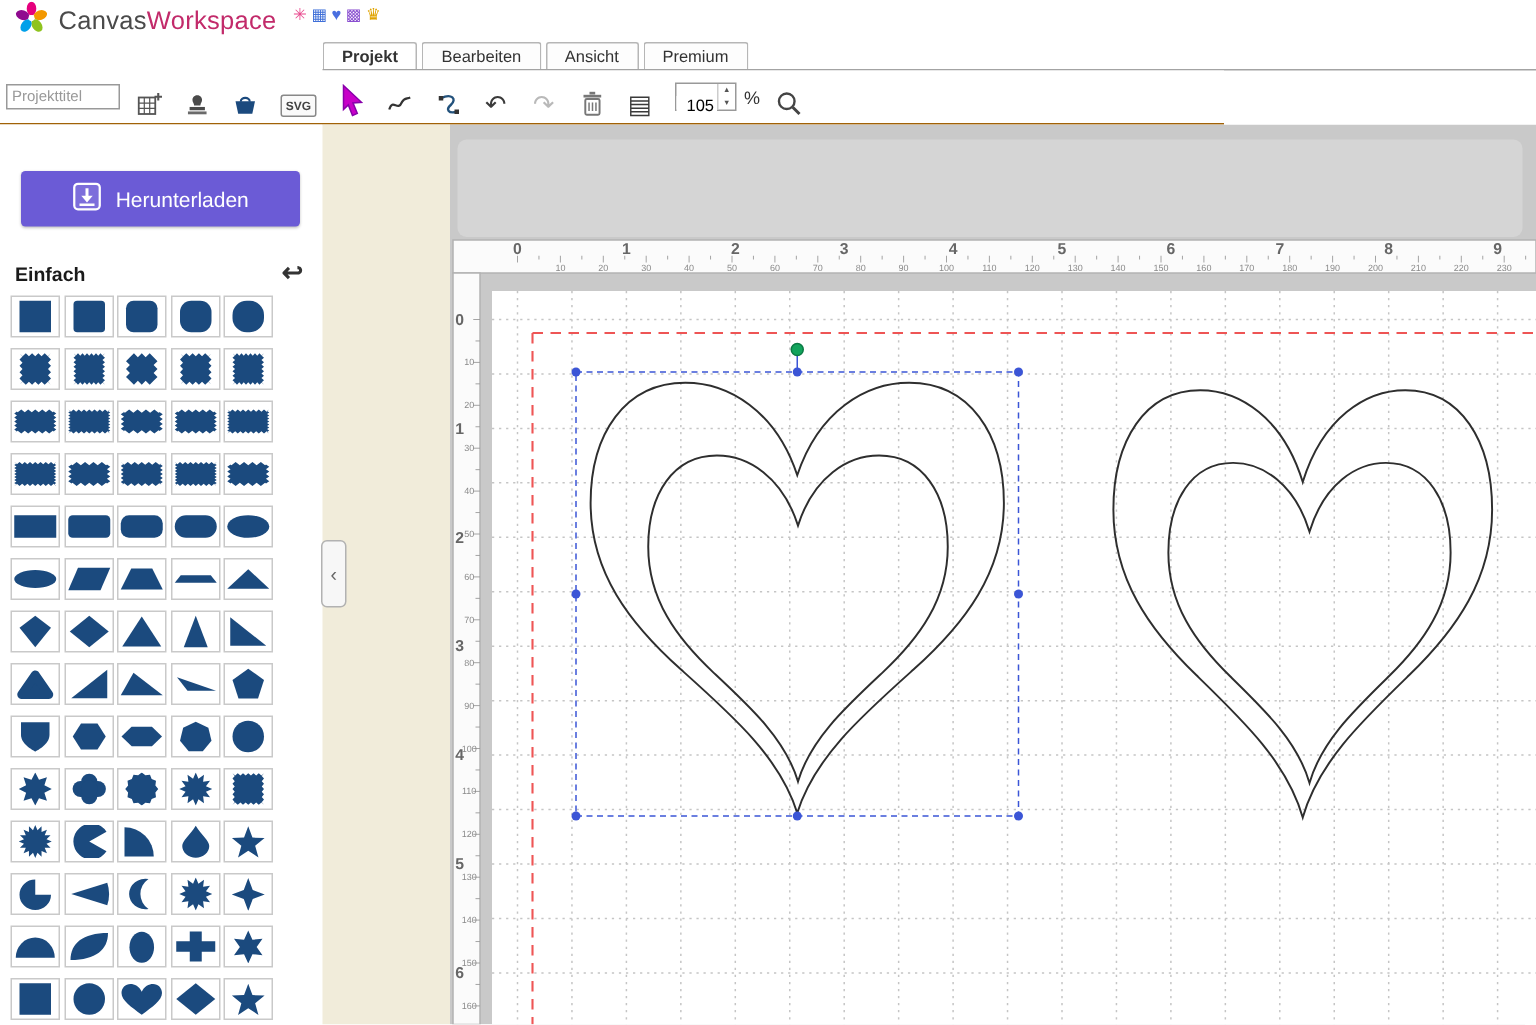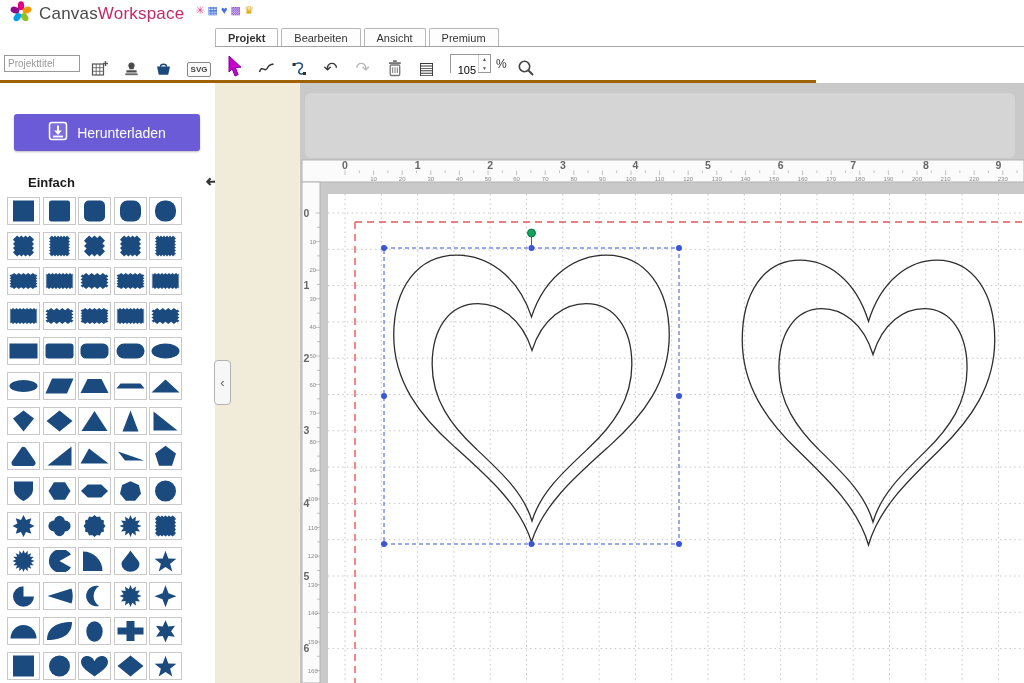--- a/index.html
+++ b/index.html
@@ -17,42 +17,42 @@
   .deco { display:flex; gap:3px; font-size:11px; line-height:11px; margin-left:4px; margin-top:-8px; }
   
   .tabbar { position:absolute; left:215px; top:28px; width:809px; height:19px;
     border-bottom:1px solid #a3a3a3; display:flex; gap:3px; align-items:flex-end; background:#fff; }
   .tab { height:18px; padding:0 12px; border:1px solid #b6b6b6; border-bottom:none;
     background:#fdfdfd; font-size:11px; color:#333; display:flex; align-items:center;
     border-radius:2px 2px 0 0; cursor:pointer; }
   .tab.active { background:#fff; font-weight:bold; }
   
   .toolbar { position:absolute; left:0; top:47px; width:816px; height:36px; background:#fff;
-    border-bottom:3px solid #a16207; display:flex; align-items:center; padding-left:4px; gap:7px; }
+    border-bottom:1px solid #a16207; display:flex; align-items:center; padding-left:4px; gap:7px; }
   .tool-input { width:76px; height:17px; border:1px solid #999; font-size:10px; padding:1px 3px;
     font-family:"Liberation Sans", sans-serif; }
   .tool-input::placeholder { color:#999; }
   .tbtn { width:25px; height:26px; display:flex; align-items:flex-end; justify-content:center; cursor:pointer; }
   .tbtn.glyph { font-size:17px; color:#3a3a3a; line-height:17px; }
   .tbtn.glyph.disabled { color:#b9b9b9; }
   .svg-badge { border:1px solid #888; border-radius:2px; font-size:8px; font-weight:bold;
     color:#444; padding:2px 3px; background:#fafafa; }
   .zoom-wrap { display:flex; align-items:center; border:1px solid #999; height:19px; background:#fff; margin-left:4px; }
   .zoom { width:27px; border:none; outline:none; font-size:11px; text-align:right; padding-right:2px;
     font-family:"Liberation Sans", sans-serif;margin-top:12px; }
   .spin { display:flex; flex-direction:column; border-left:1px solid #ccc; }
   .spin span { height:8.5px; width:11px; font-size:5px; color:#555; display:flex;
     align-items:center; justify-content:center; cursor:pointer; }
   .pct { font-size:12px; color:#333; margin-left:-2px; }
   
   .sidebar { position:absolute; left:0; top:83px; width:215px; height:600px; background:#fff; overflow:hidden; }
   .download-btn { position:absolute; left:14px; top:31px; width:186px; height:37px;
     background:#6b5bd6; border-radius:3px; color:#fff; display:flex; align-items:center;
     justify-content:center; gap:9px; font-size:14px; cursor:pointer; box-shadow:0 1px 2px rgba(0,0,0,.25);text-align:center; }
-  .einfach-row { position:absolute; left:28px; top:91px; width:192px; display:flex;
+  .einfach-row { position:absolute; left:10px; top:91px; width:192px; display:flex;
     justify-content:space-between; align-items:center; }
   .einfach { font-size:13px; font-weight:bold; color:#1a1a1a; }
   .back-icon { font-size:17px; font-weight:bold; color:#333; cursor:pointer; line-height:16px; }
   .shape-grid { position:absolute; left:7px; top:114px; width:180px; display:grid;
     grid-template-columns:repeat(5, 33px); grid-auto-rows:28px; gap:7px 2.5px; }
   .cell { background:#fff; border:1px solid #c9c9c9; display:flex; align-items:center;
     justify-content:center; cursor:pointer; }
   .cell svg { display:block; }
   
   .beige { position:absolute; left:215px; top:83px; width:85px; height:600px; background:#f1ecda; }

